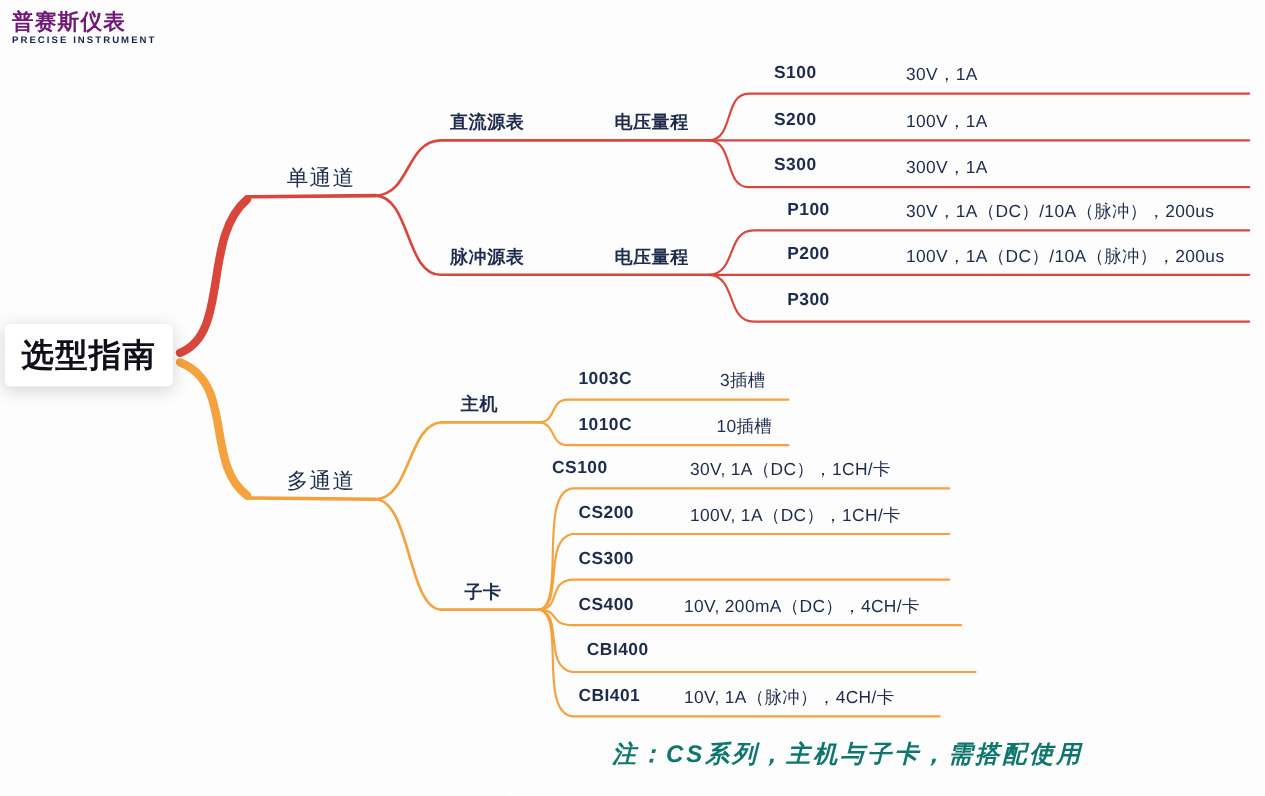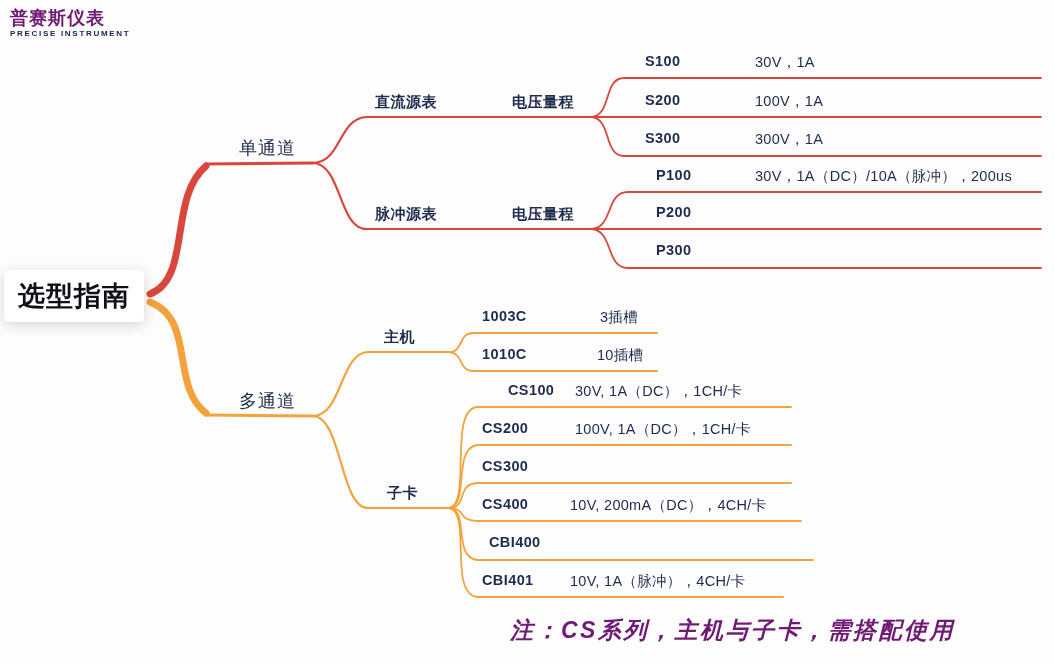--- a/index.html
+++ b/index.html
@@ -29,22 +29,22 @@
   }
 
   .lbl{position:absolute;white-space:nowrap;color:#1e2b4d;}
   .branch{font-size:18px;font-weight:400;letter-spacing:1px;margin-left:10px;}
   .node{font-size:15px;font-weight:700;letter-spacing:0.5px;}
   .model{font-size:14.5px;font-weight:600;letter-spacing:0.4px;}
   .spec{font-size:14.5px;font-weight:500;letter-spacing:0.3px;}
 
   .note{
     position:absolute;left:510px;top:615px;
-    font-size:23px;font-style:italic;font-weight:600;
-    color:#701a75;letter-spacing:2.5px;white-space:nowrap;
+    font-size:20px;font-style:italic;font-weight:600;
+    color:#0f766e;letter-spacing:2.5px;white-space:nowrap;
   }
 </style>
 </head>
 <body>
 
 <div class="stage">
 
   <svg class="lines" width="1054" height="663" viewBox="0 0 1054 663">
 
     <path class="red w-main" d="M150,294 C192,278 168,198 206,166"></path>
@@ -90,31 +90,32 @@
   <span class="lbl model" style="left:645px;top:53px">S100</span>
   <span class="lbl spec" style="left:755px;top:53px">30V，1A</span>
   <span class="lbl model" style="left:645px;top:92px">S200</span>
   <span class="lbl spec" style="left:755px;top:92px">100V，1A</span>
   <span class="lbl model" style="left:645px;top:130px">S300</span>
   <span class="lbl spec" style="left:755px;top:130px">300V，1A</span>
 
   <span class="lbl model" style="left:656px;top:167px">P100</span>
   <span class="lbl spec" style="left:755px;top:167px">30V，1A（DC）/10A（脉冲），200us</span>
   <span class="lbl model" style="left:656px;top:204px">P200</span>
+  <span class="lbl spec" style="left:755px;top:204px">100V，1A（DC）/10A（脉冲），200us</span>
   <span class="lbl model" style="left:656px;top:242px">P300</span>
 
   <span class="lbl node" style="left:384px;top:328px">主机</span>
   <span class="lbl node" style="left:387px;top:484px">子卡</span>
 
   <span class="lbl model" style="left:482px;top:308px">1003C</span>
   <span class="lbl spec" style="left:600px;top:308px">3插槽</span>
   <span class="lbl model" style="left:482px;top:346px">1010C</span>
   <span class="lbl spec" style="left:597px;top:346px">10插槽</span>
 
-  <span class="lbl model" style="left:508px;top:382px">CS100</span>
+  <span class="lbl model" style="left:460px;top:382px">CS100</span>
   <span class="lbl spec" style="left:575px;top:382px">30V, 1A（DC），1CH/卡</span>
   <span class="lbl model" style="left:482px;top:420px">CS200</span>
   <span class="lbl spec" style="left:575px;top:420px">100V, 1A（DC），1CH/卡</span>
   <span class="lbl model" style="left:482px;top:458px">CS300</span>
   <span class="lbl model" style="left:482px;top:496px">CS400</span>
   <span class="lbl spec" style="left:570px;top:496px">10V, 200mA（DC），4CH/卡</span>
   <span class="lbl model" style="left:489px;top:534px">CBI400</span>
   <span class="lbl model" style="left:482px;top:572px">CBI401</span>
   <span class="lbl spec" style="left:570px;top:572px">10V, 1A（脉冲），4CH/卡</span>
 

